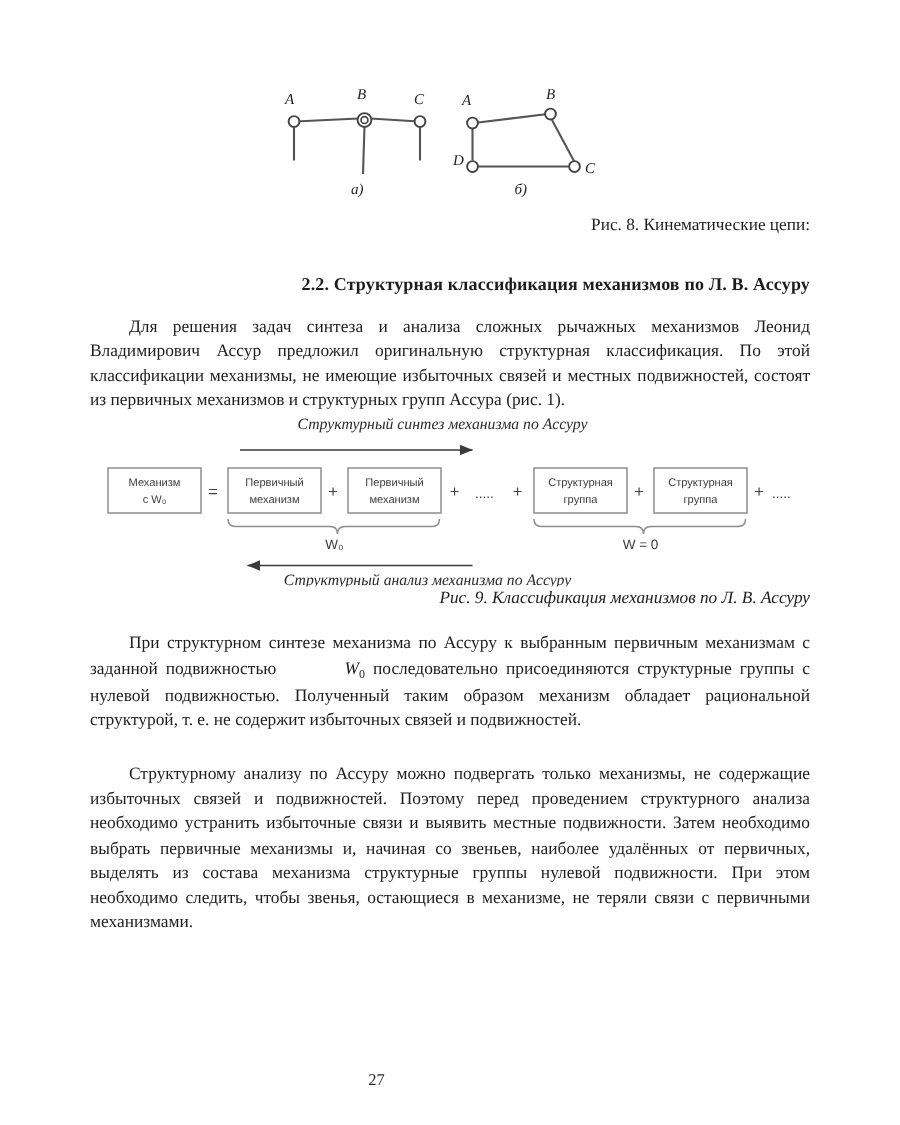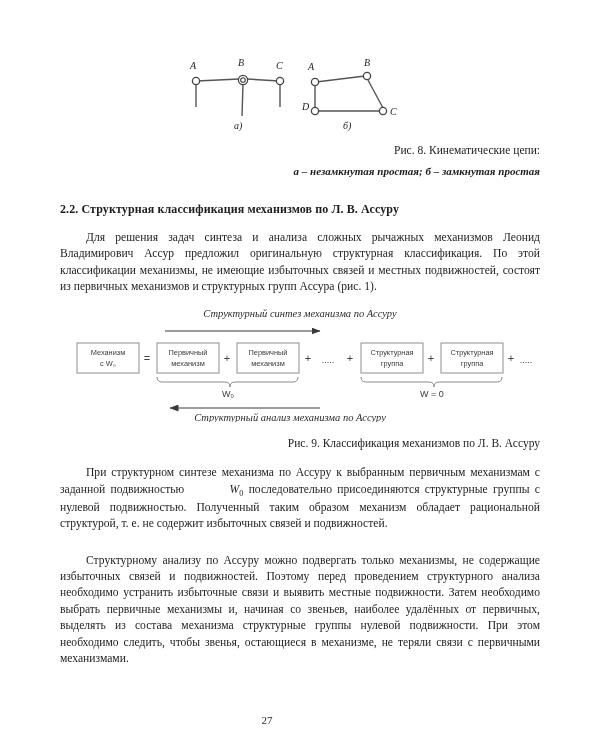--- a/index.html
+++ b/index.html
@@ -41,21 +41,21 @@
   .fig-caption .sub {
     font-style: italic;
     font-weight: 700;
     font-size: 11px;
     display: block;
     margin-top: 3px;
   }
 
   
   h2.section-heading {
-    text-align: left;
+    text-align: right;
     font-size: 12px;
     font-weight: bold;
     margin: 22px 0 0 0;
     letter-spacing: 0.1px;
   }
 
   
   p.body {
     font-size: 11.6px;
     line-height: 1.42;
@@ -66,23 +66,21 @@
   }
   p.body.tight { margin-top: 20px; }
   .var { font-style: italic; margin-left: 40px; }
   .var sub {
     font-size: 8px;
     font-style: normal;
   }
 
   
   .fig9-wrap {
-    margin-top: 11px;
     display: flex;
-    justify-content: center;
   }
   .fig9-svg { display: block; }
   .fig9-label {
     font-family: "Liberation Serif", "DejaVu Serif", serif;
     font-style: italic;
     font-size: 10.5px;
     fill: #2b2b2b;
   }
   .box-text {
     font-family: "Liberation Sans", "DejaVu Sans", sans-serif;
@@ -103,21 +101,21 @@
     font-family: "Liberation Serif", "DejaVu Serif", serif;
     font-style: italic;
     font-size: 10px;
     fill: #1d1d1d;
   }
 
   
   .page-number {
     position: absolute;
     bottom: 24px;
-    left: 16px;
+    left: 0;
     width: 502px;
     text-align: center;
     font-size: 11px;
     color: #2a2a2a;
   }
 </style>
 </head>
 <body>
 
 <div class="page">
@@ -158,21 +156,20 @@
         <text class="node-letter" x="189" y="14">B</text>
         <text class="node-letter" x="215" y="63">C</text>
         <text class="node-letter" x="127" y="58">D</text>
         <text class="node-letter" x="168" y="77">б)</text>
       </g>
     </svg>
   </div>
 
   <div class="fig-caption">
     <span>Рис. 8. Кинематические цепи:</span>
-    <span class="sub">а – незамкнутая простая; б – замкнутая простая</span>
   </div>
 
   <h2 class="section-heading">2.2. Структурная классификация механизмов по Л. В. Ассуру</h2>
 
   <p class="body">Для решения задач синтеза и анализа сложных рычажных механизмов Леонид Владимирович Ассур предложил оригинальную структурная классификация. По этой классификации механизмы, не имеющие избыточных связей и местных подвижностей, состоят из первичных механизмов и структурных групп Ассура (рис. 1).</p>
 
   <div class="fig9-wrap">
     <svg class="fig9-svg" width="470" height="115" viewBox="0 0 470 115">
       <defs>
         <marker id="arrowR" markerWidth="9" markerHeight="7" refX="8.5" refY="3.5" orient="auto" markerUnits="userSpaceOnUse">
@@ -229,21 +226,21 @@
       <text class="w-text" x="163" y="90" text-anchor="middle">W₀</text>
 
       <path d="M296,70 q0,5 5,5 L364,75 q5,0 5,5 q0,-5 5,-5 L432,75 q5,0 5,-5" fill="none" stroke="#8d8d8d" stroke-width="1"></path>
       <text class="w-text" x="367" y="90" text-anchor="middle">W = 0</text>
 
       <line x1="105" y1="101" x2="255" y2="101" stroke="#3a3a3a" stroke-width="1.1" marker-start="url(#arrowL)"></line>
       <text class="fig9-label" x="225" y="114" text-anchor="middle">Структурный анализ механизма по Ассуру</text>
     </svg>
   </div>
 
-  <div class="fig-caption" style="margin-top:13px;">
+  <div class="fig-caption" style="margin-top:0;font-style:italic;">
     <span>Рис. 9. Классификация механизмов по Л. В. Ассуру</span>
   </div>
 
   <p class="body"><span>При структурном синтезе механизма по Ассуру к выбранным первичным механизмам с заданной подвижностью </span><span class="var"><span>W</span><sub>0</sub></span><span> последовательно присоединяются структурные группы с нулевой подвижностью. Полученный таким образом механизм обладает рациональной структурой, т. е. не содержит избыточных связей и подвижностей.</span></p>
 
   <p class="body tight">Структурному анализу по Ассуру можно подвергать только механизмы, не содержащие избыточных связей и подвижностей. Поэтому перед проведением структурного анализа необходимо устранить избыточные связи и выявить местные подвижности. Затем необходимо выбрать первичные механизмы и, начиная со звеньев, наиболее удалённых от первичных, выделять из состава механизма структурные группы нулевой подвижности. При этом необходимо следить, чтобы звенья, остающиеся в механизме, не теряли связи с первичными механизмами.</p>
 
   <div class="page-number">27</div>
 
 </div>

